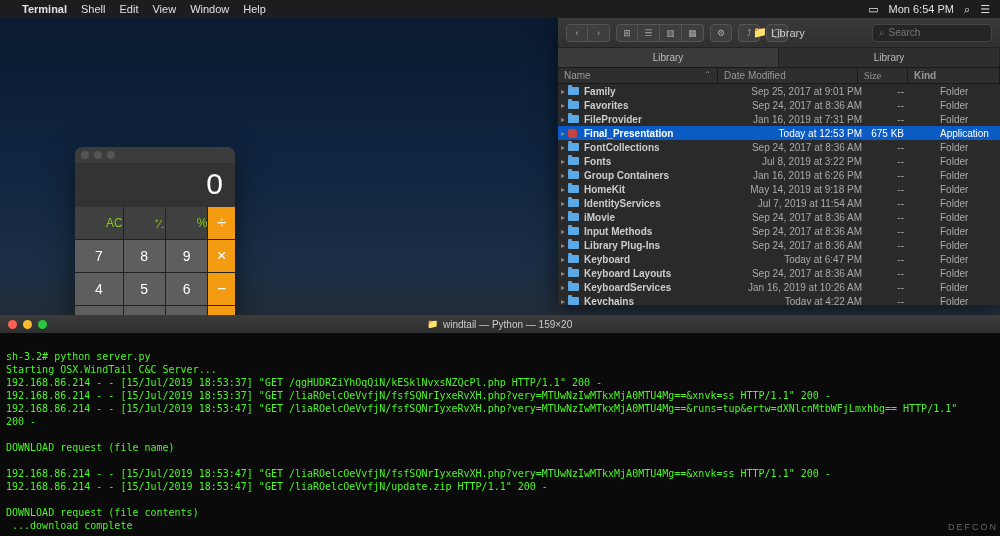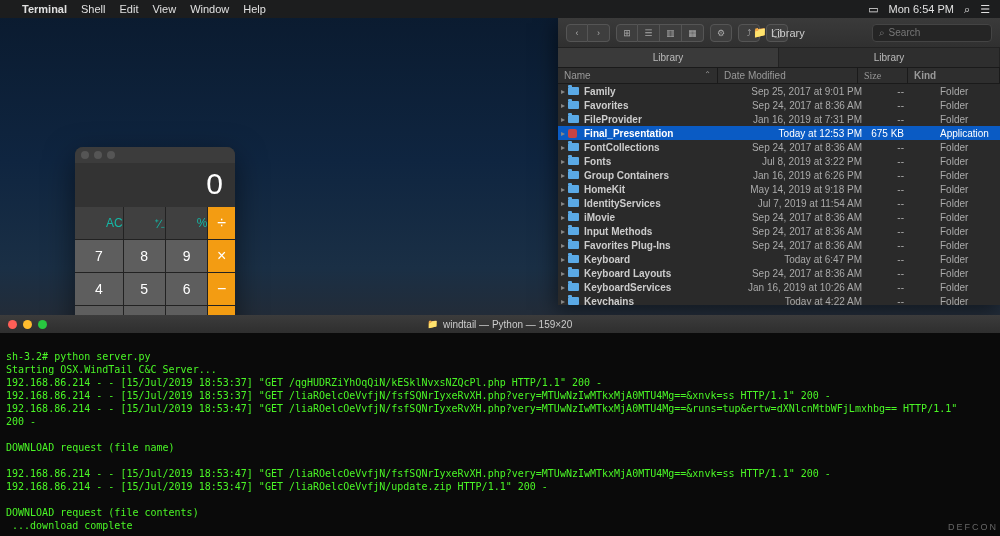--- a/index.html
+++ b/index.html
@@ -29,21 +29,21 @@
 .calculator {
   position: absolute; top: 147px; left: 75px;
   width: 160px; background: #333; border-radius: 8px 8px 7px 7px; overflow: hidden;
   box-shadow: 0 10px 30px rgba(0,0,0,0.5);
 }
 .calc-title { height: 16px; background: #3c3c3c; display:flex; align-items:center; padding-left:6px; gap:5px; }
 .tl-dot { width:8px; height:8px; border-radius:50%; background:#555; }
 .calc-display { height: 44px; background: #333; color: #fff; font-size: 30px; font-weight:200; text-align:right; padding: 4px 12px 0 0; }
 .calc-grid { display:grid; grid-template-columns: repeat(4, 1fr); gap:1px; background:#222; }
 .calc-btn { height:32px; display:flex; align-items:center; justify-content:center; font-size:14px; color:#fff; background:#5e5e5e; }
-.calc-btn.fn { background:#404040; color:#14b8a6; font-size:12px;padding-left:31px; }
+.calc-btn.fn { background:#404040; color:#84cc16; font-size:12px;padding-left:31px; }
 .calc-btn.op { background:#f39c12; font-size:16px; }
 .calc-btn.wide { grid-column: span 2; justify-content:flex-start; padding-left:16px; }
 
 
 .finder {
   position: absolute; top: 18px; left: 558px; width: 442px; height: 287px;
   background: #2a2a2a; display:flex; flex-direction:column;
   box-shadow: -2px 5px 20px rgba(0,0,0,0.5);
 }
 .finder-toolbar {
@@ -298,21 +298,21 @@
         <span class="fc-name">Input Methods</span>
         <span class="fc-date">Sep 24, 2017 at 8:36 AM</span>
         <span class="fc-size">--</span>
         <span class="fc-kind">Folder</span>
       </div>
       <div class="frow">
         <span class="disclosure">▸</span>
         <span class="icon">
           <span class="folder-ic"></span>
         </span>
-        <span class="fc-name">Favorites Plug-Ins</span>
+        <span class="fc-name">Library Plug-Ins</span>
         <span class="fc-date">Sep 24, 2017 at 8:36 AM</span>
         <span class="fc-size">--</span>
         <span class="fc-kind">Folder</span>
       </div>
       <div class="frow">
         <span class="disclosure">▸</span>
         <span class="icon">
           <span class="folder-ic"></span>
         </span>
         <span class="fc-name">Keyboard</span>

